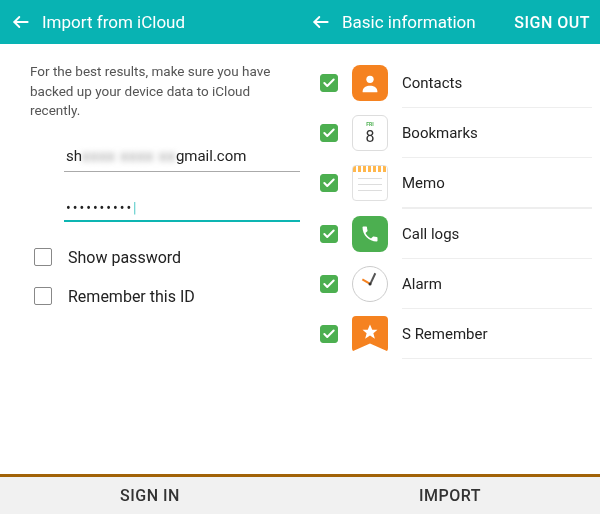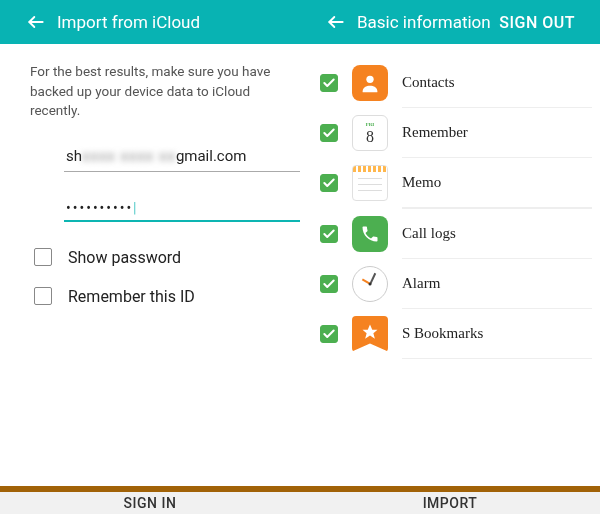--- a/index.html
+++ b/index.html
@@ -1,36 +1,36 @@
 <!DOCTYPE html>
 <html><head>
 <meta charset="utf-8">
 <style>
   * { box-sizing: border-box; margin: 0; padding: 0; }
   html, body { width: 600px; height: 514px; font-family: -apple-system, Roboto, Arial, sans-serif; overflow: hidden; background: #fff; }
   .container { display: flex; width: 600px; height: 514px; }
   .pane { flex: 1; display: flex; flex-direction: column; position: relative; background: #fff; }
-  .header { background: #08b3b3; height: 44px; display: flex; align-items: center; padding: 0 25px; color: #fff; }
+  .header { background: #08b3b3; height: 44px; display: flex; align-items: center; padding: 0 10px; color: #fff; }
   .header .back { width: 22px; height: 22px; margin-right: 10px; display: flex; align-items: center; justify-content: center; }
   .header .title { font-size: 17px; font-weight: 400; flex: 1; }
   .header .signout { font-size: 16px; font-weight: 500; letter-spacing: 0.5px; }
   .left-body { padding: 18px 14px 0 30px; flex: 1; }
   .instr { font-size: 13.5px; color: #555; line-height: 1.45; margin-bottom: 20px; }
   .field { border: none; border-bottom: 1px solid #aaa; width: 100%; font-size: 15px; padding: 6px 2px; outline: none; background: transparent; margin-left: 34px; }
   .field.email { color: #222; margin-bottom: 22px; }
   .field.email .blur { filter: blur(3px); color: #888; letter-spacing: 1px; }
   .field.password { color: #222; border-bottom: 2px solid #0db5b2; letter-spacing: 2px; font-size: 14px; padding-bottom: 4px; margin-bottom: 26px; position: relative; }
   .cursor { color: #0db5b2; font-weight: 300; }
   .check-row { display: flex; align-items: center; margin-bottom: 20px; }
   .cbox { width: 18px; height: 18px; border: 1.5px solid #888; border-radius: 2px; margin-right: 16px; margin-left: 4px; }
   .cbox.checked { background: #4caf50; border-color: #4caf50; display: flex; align-items: center; justify-content: center; }
   .cbox.checked svg { display: block; }
   .check-label { font-size: 16px; color: #222; }
-  .footer { height: 28px; background: #f1f1f1; border-top: 6px solid #a16207; display: flex; align-items: center; justify-content: center; font-size: 14px; font-weight: 500; color: #333; letter-spacing: 0.5px; }
-  .right-body { flex: 1; padding: 14px 8px 0 20px; overflow: hidden; font-family: Liberation Serif, serif; }
+  .footer { height: 40px; background: #f1f1f1; border-top: 3px solid #a16207; display: flex; align-items: center; justify-content: center; font-size: 16px; font-weight: 500; color: #333; letter-spacing: 0.5px; }
+  .right-body { flex: 1; padding: 14px 8px 0 20px; overflow: hidden; }
   .item-row { display: flex; align-items: center; height: 49px; }
   .item-row .cbox { width: 18px; height: 18px; border-radius: 3px; margin-right: 14px; margin-left: 0; }
   .app-icon { width: 36px; height: 36px; border-radius: 8px; margin-right: 14px; display: flex; align-items: center; justify-content: center; flex-shrink: 0; }
   .item-label { font-size: 15px; color: #222; flex: 1; }
   .divider { height: 1px; background: #eee; margin-left: 82px; }
   
   .ic-contacts { background: #f58220; }
   .ic-calendar { background: #fff; border: 1px solid #ddd; border-radius: 6px; flex-direction: column; }
   .ic-memo { background: #fff; border: 1px solid #e0e0e0; border-radius: 4px; position: relative; overflow: hidden; }
   .ic-applist { background: #f58220; border-radius: 50%; }
@@ -106,21 +106,21 @@
         <div class="item-row">
           <div class="cbox checked">
             <svg width="14" height="14" viewBox="0 0 24 24" fill="none" stroke="#fff" stroke-width="3.5" stroke-linecap="round" stroke-linejoin="round">
               <polyline points="20 6 9 17 4 12"></polyline>
             </svg>
           </div>
           <div class="app-icon ic-calendar">
             <div style="font-size:5px;color:#4caf50;font-weight:700;line-height:1;margin-top:2px;">FRI</div>
             <div style="font-size:16px;font-weight:400;color:#333;line-height:1;margin-top:2px;">8</div>
           </div>
-          <div class="item-label">Remember</div>
+          <div class="item-label">Bookmarks</div>
         </div>
         <div class="divider"></div>
         <div class="item-row">
           <div class="cbox checked">
             <svg width="14" height="14" viewBox="0 0 24 24" fill="none" stroke="#fff" stroke-width="3.5" stroke-linecap="round" stroke-linejoin="round">
               <polyline points="20 6 9 17 4 12"></polyline>
             </svg>
           </div>
           <div class="app-icon ic-memo">
             <div style="position:absolute;top:0;left:0;right:0;height:6px;background:repeating-linear-gradient(90deg,#ffb74d 0 3px,#fff 3px 5px);"></div>
@@ -164,21 +164,21 @@
           <div class="cbox checked">
             <svg width="14" height="14" viewBox="0 0 24 24" fill="none" stroke="#fff" stroke-width="3.5" stroke-linecap="round" stroke-linejoin="round">
               <polyline points="20 6 9 17 4 12"></polyline>
             </svg>
           </div>
           <div class="app-icon ic-bookmarks" style="border-radius:4px;clip-path:polygon(0 0,100% 0,100% 100%,50% 78%,0 100%);">
             <svg width="18" height="18" viewBox="0 0 24 24" fill="#fff" style="margin-top:-4px;">
               <polygon points="12 2 15 9 22 9 16.5 13.5 18.5 21 12 16.5 5.5 21 7.5 13.5 2 9 9 9"></polygon>
             </svg>
           </div>
-          <div class="item-label">S Bookmarks</div>
+          <div class="item-label">S Remember</div>
         </div>
         <div class="divider"></div>
       </div>
     <div class="footer">
       <span>IMPORT</span>
     </div>
   </div>
 </div>
 
 </body></html>

